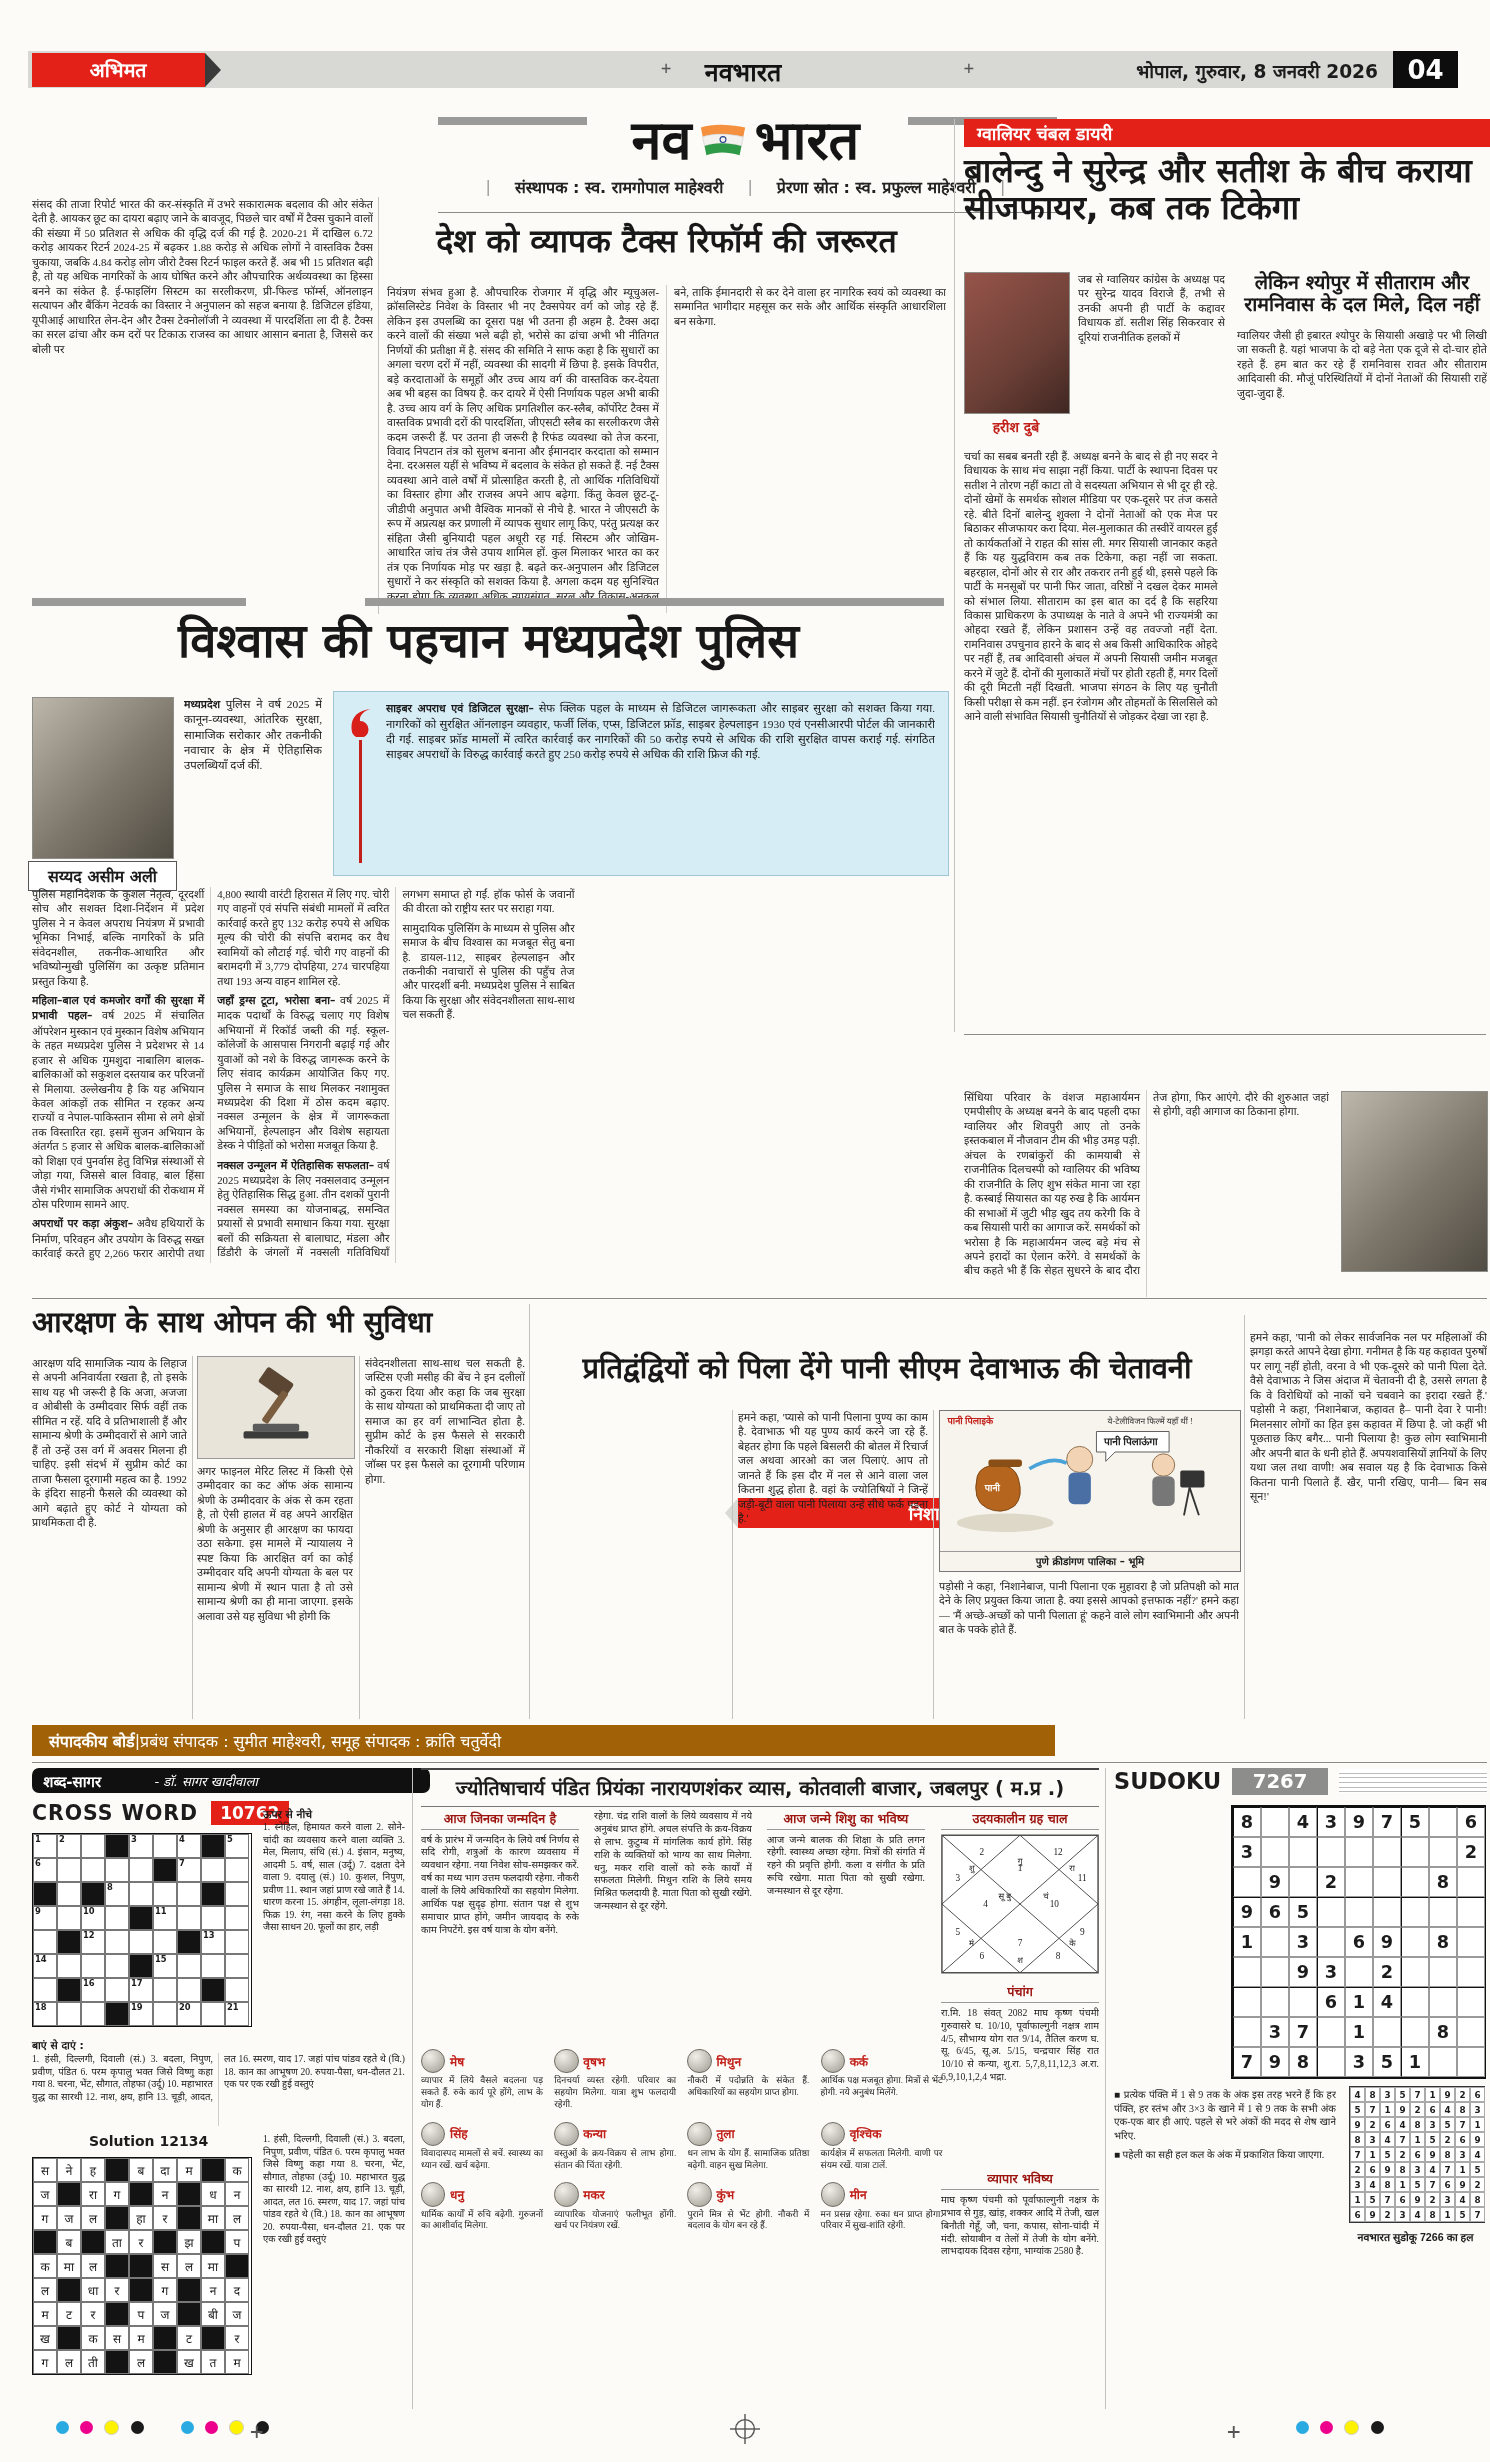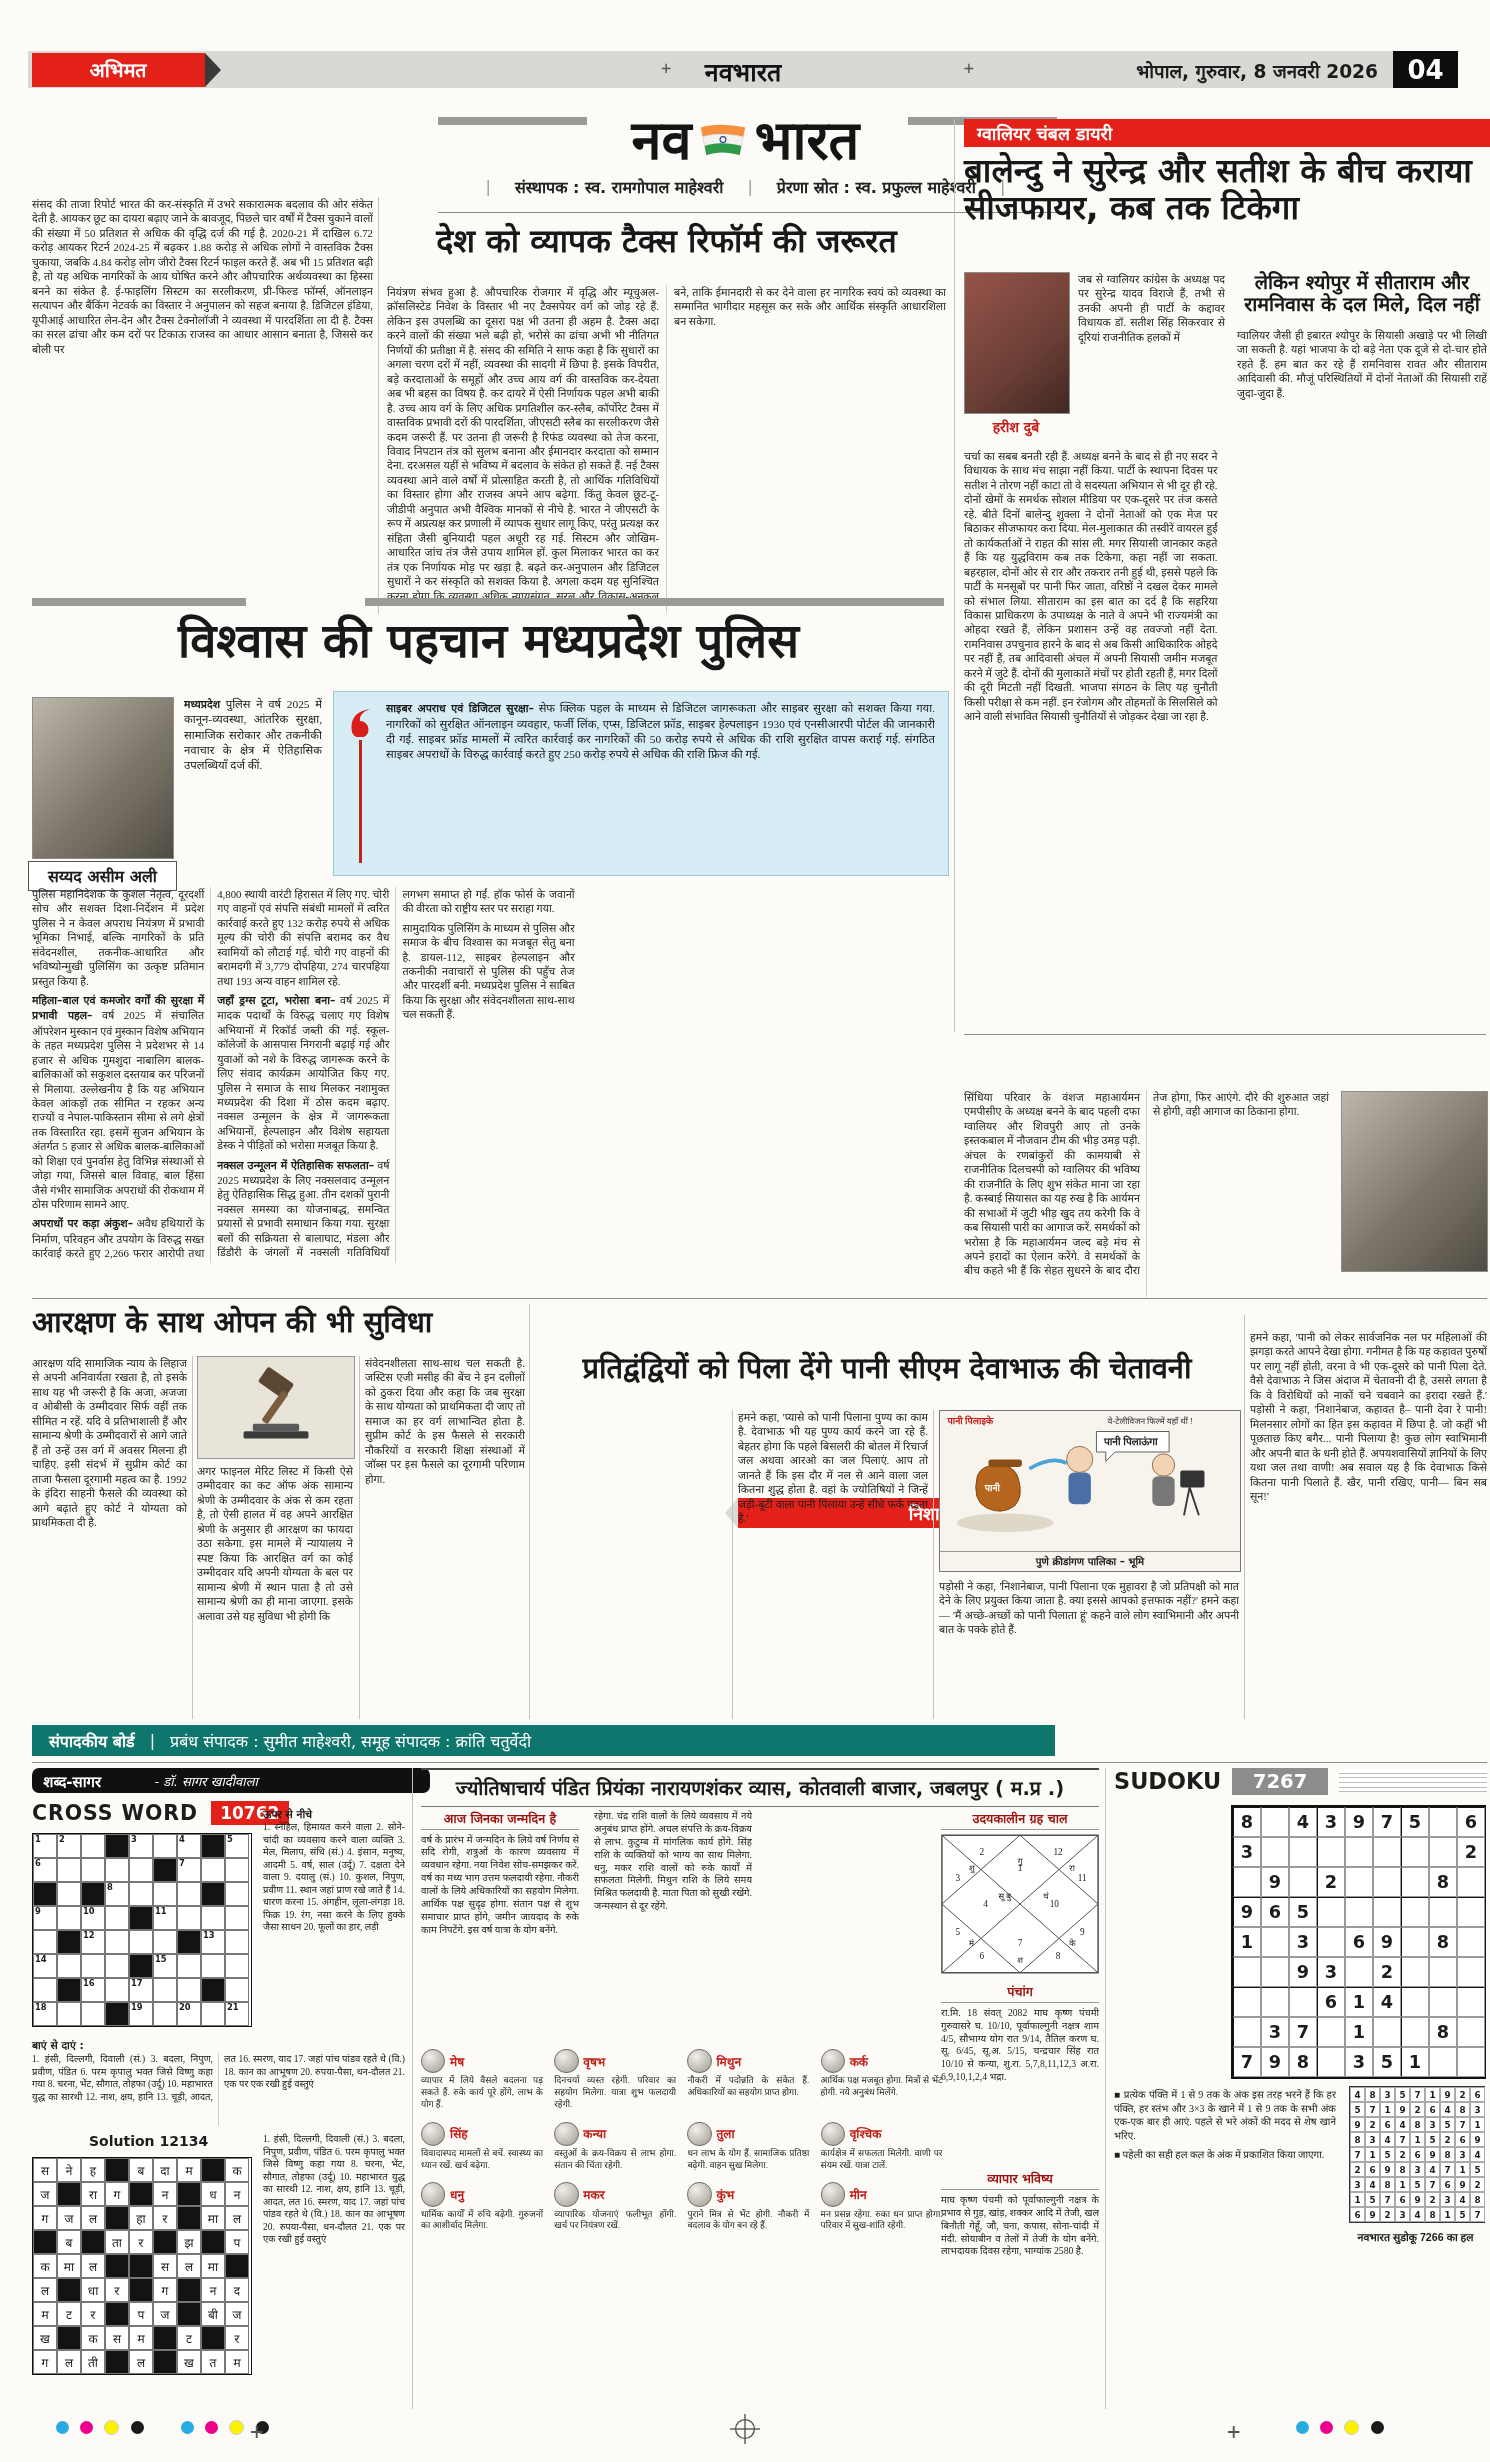--- a/index.html
+++ b/index.html
@@ -34,21 +34,21 @@
   .namebox{border:0.9px solid #555;background:#fff;font-family:"DejaVu Sans",sans-serif;font-weight:800;font-size:16px;text-align:center;padding:2.8px 0;}
   
   .quote-box{background:#d7edf6;border:0.9px solid #9fc6d4;padding:9.3px 13px 9.3px 52px;position:relative;}
   .quote-mark{position:absolute;left:11.2px;top:13px;width:32px;height:32px;}
   .quote-stem{position:absolute;left:25px;top:48px;bottom:11.2px;width:2.8px;background:#c2201a;}
   
   .ns-tab{background:#e32119;color:#fff;font-family:"DejaVu Sans",sans-serif;font-weight:800;font-size:17.7px;display:flex;align-items:center;justify-content:center;position:relative;}
   .ns-tab::before{content:"";position:absolute;left:-13px;border-top:15px solid transparent;border-bottom:15px solid transparent;border-right:13px solid #d9d9d5;}
   .ns-tab::after{content:"";position:absolute;right:-13px;border-top:15px solid transparent;border-bottom:15px solid transparent;border-left:13px solid #d9d9d5;}
   
-  .board-bar{background:#0f766e;color:#fff;display:flex;align-items:center;gap:15px;padding:0 17px;font-family:"DejaVu Sans",sans-serif;font-size:16px;}
+  .board-bar{background:#a16207;color:#fff;display:flex;align-items:center;padding:0 17px;font-family:"DejaVu Sans",sans-serif;font-size:16px;}
   .board-bar .t{font-weight:800;}
   
   .sb-bar{background:#101010;color:#fff;font-family:"DejaVu Sans",sans-serif;font-weight:800;font-size:15px;display:flex;align-items:center;padding:0 11.2px;gap:9.3px;border-radius:7px;}
   .cw-title{font-family:"DejaVu Sans",sans-serif;font-weight:800;font-size:20.5px;letter-spacing:0.9px;}
   .cw-num{background:#e32119;color:#fff;font-family:"DejaVu Sans",sans-serif;font-weight:800;font-size:17px;padding:1.9px 9.3px;}
   .cw-grid{display:grid;grid-template-columns:repeat(9,24px);grid-auto-rows:24px;border:1.9px solid #111;width:218px;background:#fff;}
   .cw-cell{border:0.9px solid #777;position:relative;background:#fff;display:flex;align-items:center;justify-content:center;font-size:12px;}
   .cw-cell.black{background:#131313;}
   .cw-cell .num{position:absolute;top:-0.9px;left:0.9px;font-size:8.4px;font-weight:700;font-family:"DejaVu Sans",sans-serif;}
   .clue-txt{font-size:9.5px;line-height:1.32;text-align:justify;}
@@ -443,20 +443,24 @@
     </div>
   <div class="abs clue-txt" style="left:263px;top:2133px;width:142px;height:251px;overflow:hidden;">1. हंसी, दिल्लगी, दिवाली (सं.) 3. बदला, निपुण, प्रवीण, पंडित 6. परम कृपालु भक्त जिसे विष्णु कहा गया 8. चरना, भेंट, सौगात, तोहफा (उर्दू) 10. महाभारत युद्ध का सारथी 12. नाश, क्षय, हानि 13. चूड़ी, आदत, लत 16. स्मरण, याद 17. जहां पांच पांडव रहते थे (वि.) 18. कान का आभूषण 20. रुपया-पैसा, धन-दौलत 21. एक पर एक रखी हुई वस्तुएं</div>
   <div class="abs vrule" style="left:412px;top:1768px;height:641px;"></div>
 
   <div class="abs as-head" style="left:421px;top:1768px;width:678px;">ज्योतिषाचार्य पंडित प्रियंका नारायणशंकर व्यास, कोतवाली बाजार, जबलपुर ( म.प्र .)</div>
   <div class="abs" style="left:421px;top:1810px;width:158px;">
     <div class="as-col-h">आज जिनका जन्मदिन है</div>
     <div class="as-txt" style="height:216px;overflow:hidden;">वर्ष के प्रारंभ में जन्मदिन के लिये वर्ष निर्णय से सदि रोगी, शत्रुओं के कारण व्यवसाय में व्यवधान रहेगा. नया निवेश सोच-समझकर करें. वर्ष का मध्य भाग उत्तम फलदायी रहेगा. नौकरी वालों के लिये अधिकारियों का सहयोग मिलेगा. आर्थिक पक्ष सुदृढ़ होगा. संतान पक्ष से शुभ समाचार प्राप्त होंगे, जमीन जायदाद के रुके काम निपटेंगे. इस वर्ष यात्रा के योग बनेंगे.</div>
   </div>
   <div class="abs as-txt" style="left:594px;top:1810px;width:158px;height:222px;overflow:hidden;">रहेगा. चंद्र राशि वालों के लिये व्यवसाय में नये अनुबंध प्राप्त होंगे. अचल संपत्ति के क्रय-विक्रय से लाभ. कुटुम्ब में मांगलिक कार्य होंगे. सिंह राशि के व्यक्तियों को भाग्य का साथ मिलेगा. धनु, मकर राशि वालों को रुके कार्यों में सफलता मिलेगी. मिथुन राशि के लिये समय मिश्रित फलदायी है. माता पिता को सुखी रखेंगे. जन्मस्थान से दूर रहेंगे.</div>
+  <div class="abs" style="left:767px;top:1810px;width:158px;">
+    <div class="as-col-h">आज जन्मे शिशु का भविष्य</div>
+    <div class="as-txt" style="height:216px;overflow:hidden;">आज जन्मे बालक की शिक्षा के प्रति लगन रहेगी. स्वास्थ्य अच्छा रहेगा. मित्रों की संगति में रहने की प्रवृत्ति होगी. कला व संगीत के प्रति रूचि रखेगा. माता पिता को सुखी रखेगा. जन्मस्थान से दूर रहेगा.</div>
+  </div>
   <div class="abs" style="left:941px;top:1810px;width:158px;">
     <div class="as-col-h">उदयकालीन ग्रह चाल</div>
     <div><svg width="158" height="140" viewBox="0 0 170 150">
           <rect x="1" y="1" width="168" height="148" fill="#fff" stroke="#444" stroke-width="1.5"></rect>
           <line x1="1" y1="1" x2="169" y2="149" stroke="#444"></line>
           <line x1="169" y1="1" x2="1" y2="149" stroke="#444"></line>
           <path d="M85 1 L169 75 L85 149 L1 75 Z" fill="none" stroke="#444"></path>
           <text x="85" y="40" font-size="10" text-anchor="middle" fill="#222">1</text>
           <text x="44" y="22" font-size="10" text-anchor="middle" fill="#222">2</text>
           <text x="18" y="50" font-size="10" text-anchor="middle" fill="#222">3</text>

